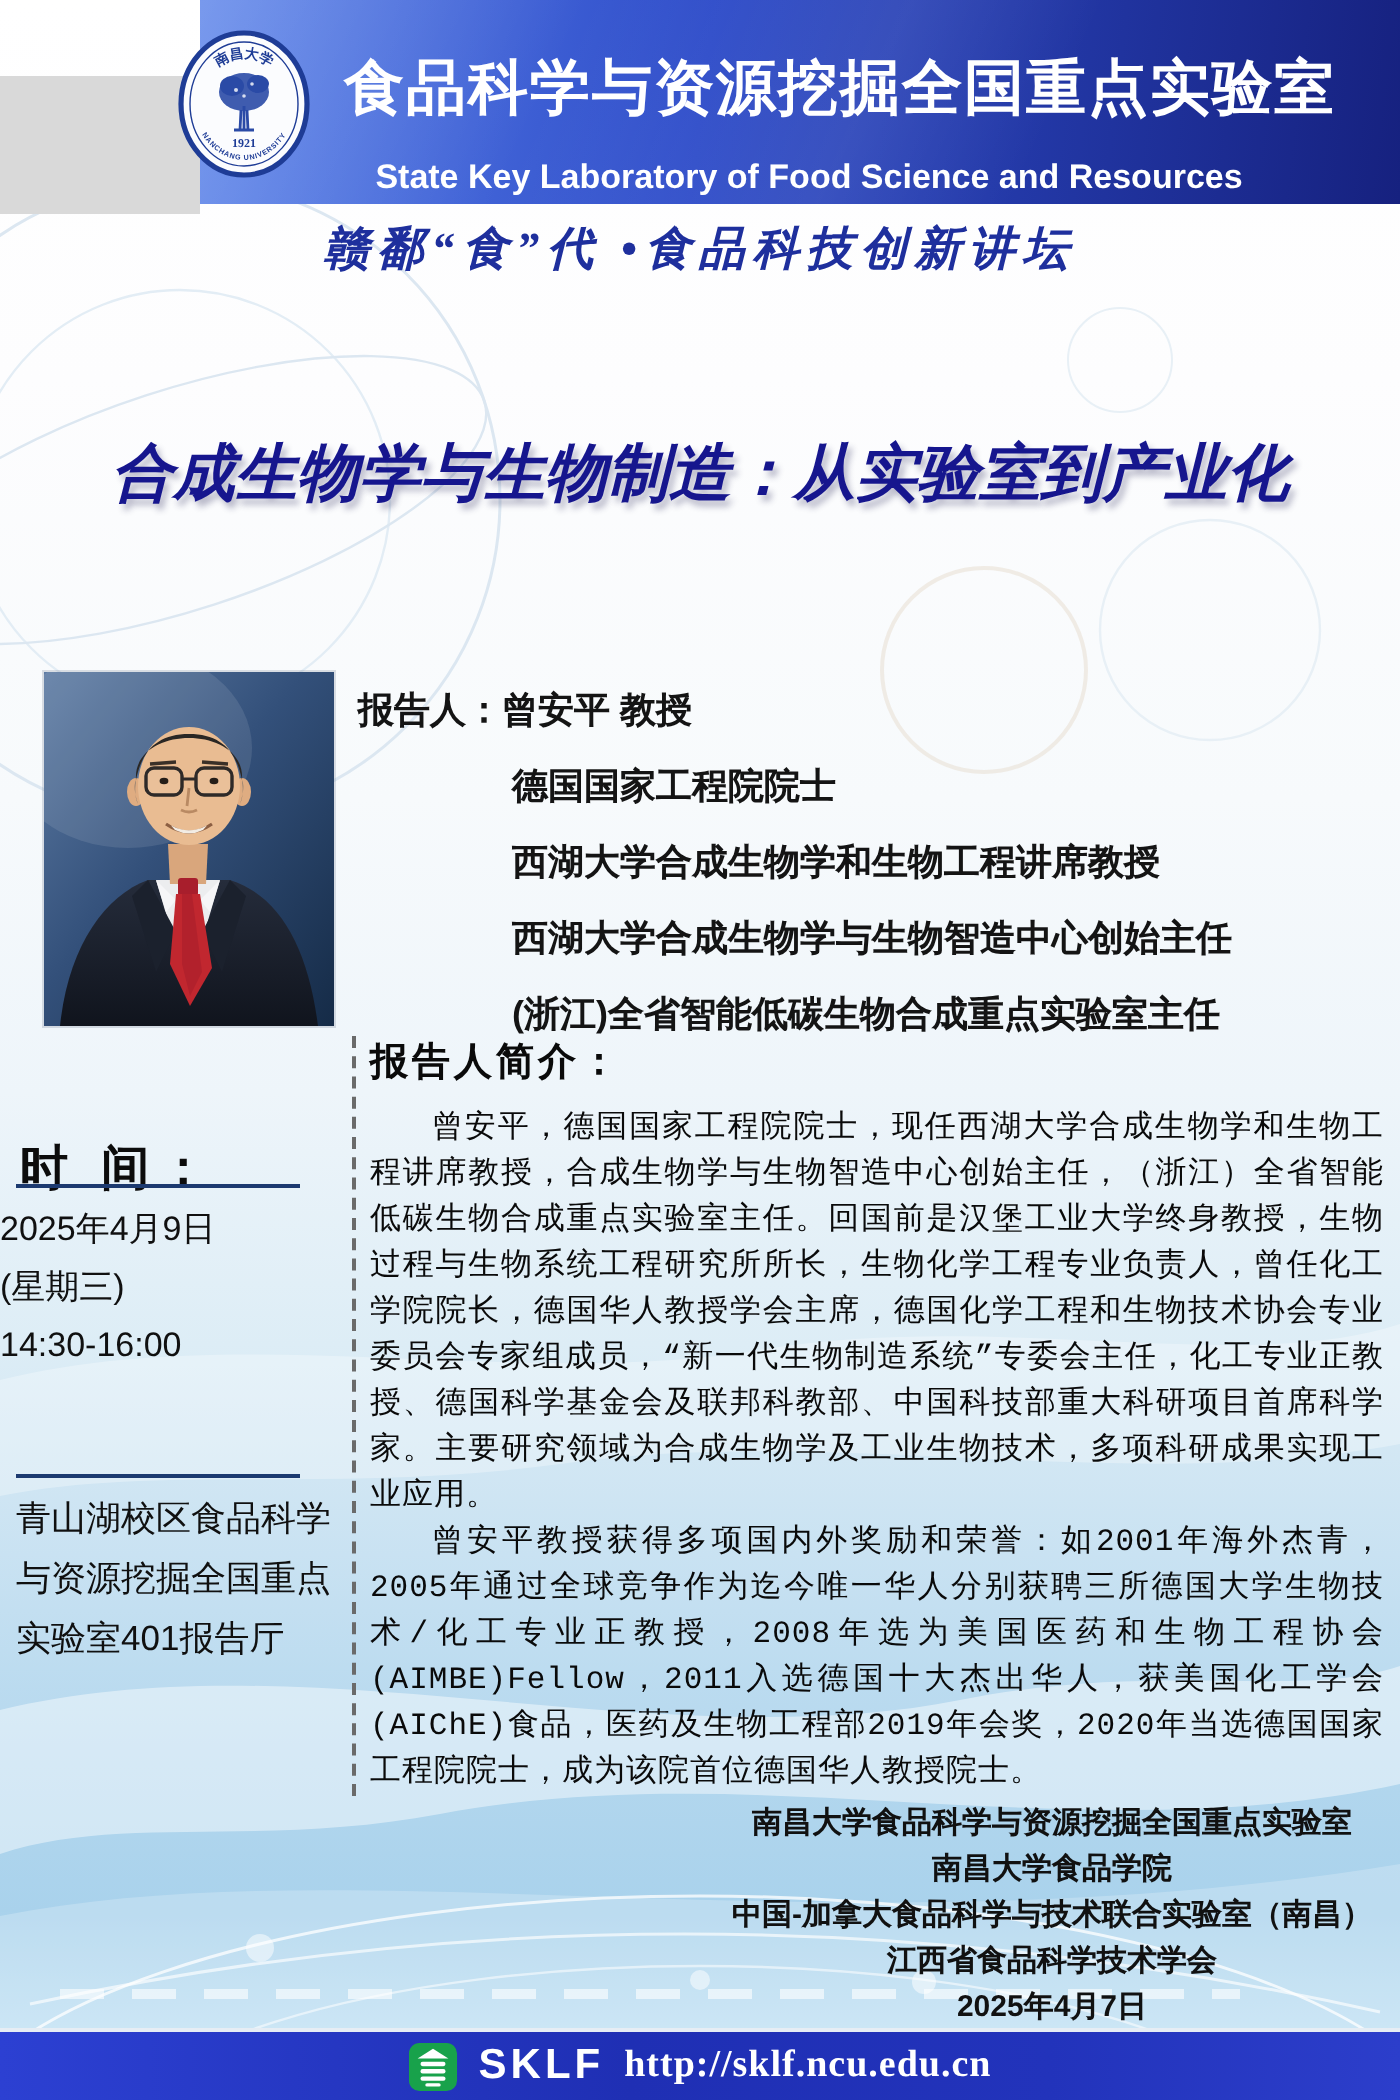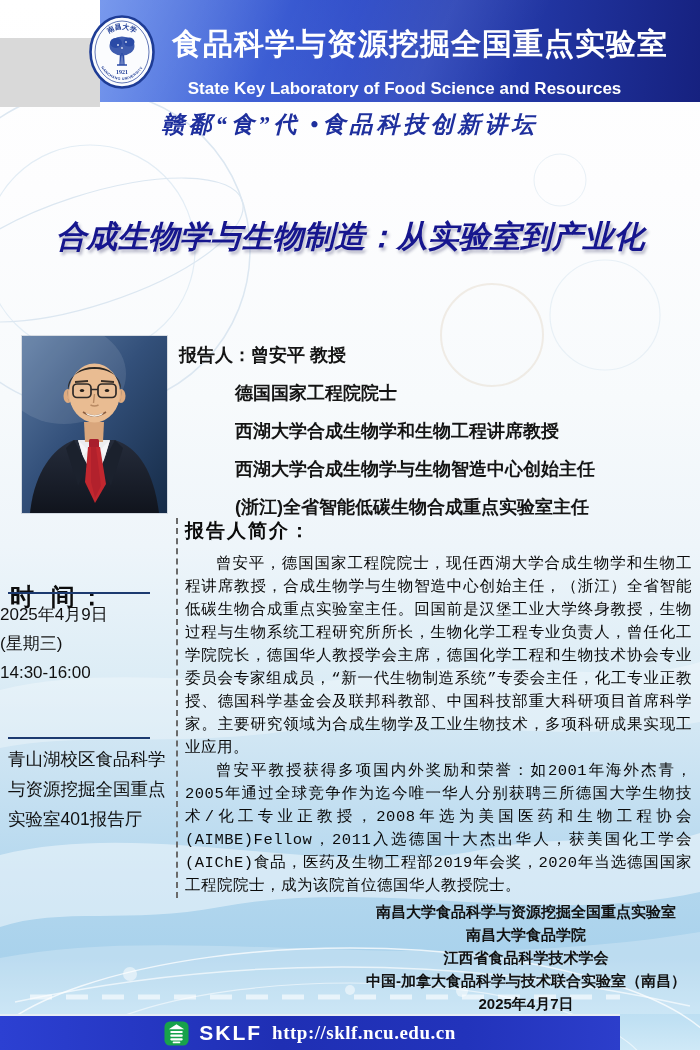--- a/index.html
+++ b/index.html
@@ -35,46 +35,46 @@
   .faint-stamp { position:absolute; left:440px; top:283px; width:104px; height:104px; z-index:1;
     border:2px solid #e7dfd2; border-radius:50%; opacity:.55; }
 
   
   .photo { position:absolute; left:22px; top:336px; width:145px; height:177px; z-index:2;
     box-shadow:0 0 0 1px rgba(120,130,150,.25); }
   .photo svg { display:block; width:100%; height:100%; }
   .speaker { position:absolute; left:179px; top:340px; width:500px; z-index:2;
     font-size:18px; font-weight:600; color:#141414; }
   .speaker .line1 { height:38px; line-height:30px; white-space:nowrap; }
-  .speaker .title-line { height:38px; line-height:30px; margin-left:56px; white-space:nowrap; }
+  .speaker .title-line { height:38px; line-height:30px; margin-left:77px; white-space:nowrap; }
 
   
   .side { position:absolute; z-index:2; color:#101010; }
   .side-heading { font-size:24px; font-weight:800; letter-spacing:5px; color:#0c0c0c; white-space:nowrap; }
   .side-rule { border-bottom:2px solid #1c3a70; }
-  .time-heading { left:10px; top:581px; }
+  .time-heading { left:10px; top:568px; }
   .time-rule { position:absolute; z-index:2; left:8px; top:592px; width:142px; }
   .time-lines { left:0px; top:600px; width:168px; text-align:left; font-size:17px; line-height:29px; font-weight:500; }
   .venue-heading { left:10px; top:700px; }
   .venue-rule { position:absolute; z-index:2; left:8px; top:737px; width:142px; }
   .venue-lines { left:8px; top:744px; width:166px; text-align:left; font-size:17.5px; line-height:30px; font-weight:500; white-space:nowrap; }
 
   
   .bio { position:absolute; left:176px; top:518px; width:516px; z-index:2;
     border-left:2px dashed #6a6a6a; padding-left:7px;
     font-family:Liberation Mono, monospace; color:#0a0a0a; }
   .bio-heading { font-size:19px; font-weight:700; letter-spacing:2px; margin-bottom:9px; }
   .bio p { font-size:15.5px; line-height:23px; letter-spacing:.5px; text-align:justify; text-indent:2em; }
 
   
   .organizers { position:absolute; left:356px; top:900px; width:340px; z-index:2; text-align:center;
     font-size:15px; font-weight:700; line-height:23px; color:#111; white-space:nowrap; }
 
   
-  .footer { position:absolute; left:0; top:1014px; width:620px; height:36px; z-index:4;
+  .footer { position:absolute; left:0; top:1014px; width:700px; height:36px; z-index:4;
     background:linear-gradient(90deg,#2c40d2 0%,#1f2fb4 45%,#2233bb 75%,#2c3ecb 100%);
     border-top:2px solid #e6edf4;
     display:flex; align-items:center; justify-content:center; gap:10px; }
   .footer .brand { color:#fff; font-size:21px; font-weight:800; letter-spacing:2px; }
   .footer .url { color:#fff; font-family:"Liberation Serif", serif; font-weight:700; font-size:19px; letter-spacing:.5px; }
   .sklf-icon { width:25px; height:25px; display:block; }
 </style>
 </head>
 <body>
 
@@ -204,22 +204,22 @@
 
   <div class="bio">
     <div class="bio-heading">报告人简介：</div>
     <p>曾安平，德国国家工程院院士，现任西湖大学合成生物学和生物工程讲席教授，合成生物学与生物智造中心创始主任，（浙江）全省智能低碳生物合成重点实验室主任。回国前是汉堡工业大学终身教授，生物过程与生物系统工程研究所所长，生物化学工程专业负责人，曾任化工学院院长，德国华人教授学会主席，德国化学工程和生物技术协会专业委员会专家组成员，“新一代生物制造系统”专委会主任，化工专业正教授、德国科学基金会及联邦科教部、中国科技部重大科研项目首席科学家。主要研究领域为合成生物学及工业生物技术，多项科研成果实现工业应用。</p>
     <p>曾安平教授获得多项国内外奖励和荣誉：如2001年海外杰青，2005年通过全球竞争作为迄今唯一华人分别获聘三所德国大学生物技术/化工专业正教授，2008年选为美国医药和生物工程协会(AIMBE)Fellow，2011入选德国十大杰出华人，获美国化工学会(AIChE)食品，医药及生物工程部2019年会奖，2020年当选德国国家工程院院士，成为该院首位德国华人教授院士。</p>
   </div>
 
   <div class="organizers">
     <div>南昌大学食品科学与资源挖掘全国重点实验室</div>
     <div>南昌大学食品学院</div>
+    <div>中国-加拿大食品科学与技术联合实验室（南昌）</div>
     <div>江西省食品科学技术学会</div>
-    <div>中国-加拿大食品科学与技术联合实验室（南昌）</div>
     <div>2025年4月7日</div>
   </div>
 
   <div class="footer">
     <svg class="sklf-icon" viewBox="0 0 26 26">
       <rect x="0.5" y="0.5" width="25" height="25" rx="5.5" fill="#18a24b"></rect>
       <path d="M13,3.5 L21,8.6 L5,8.6 Z" fill="#ffffff"></path>
       <rect x="6.5" y="10.3" width="13" height="2.3" rx="1.1" fill="#ffffff"></rect>
       <rect x="6.5" y="14.1" width="13" height="2.3" rx="1.1" fill="#ffffff"></rect>
       <rect x="6.5" y="17.9" width="13" height="2.3" rx="1.1" fill="#ffffff"></rect>

